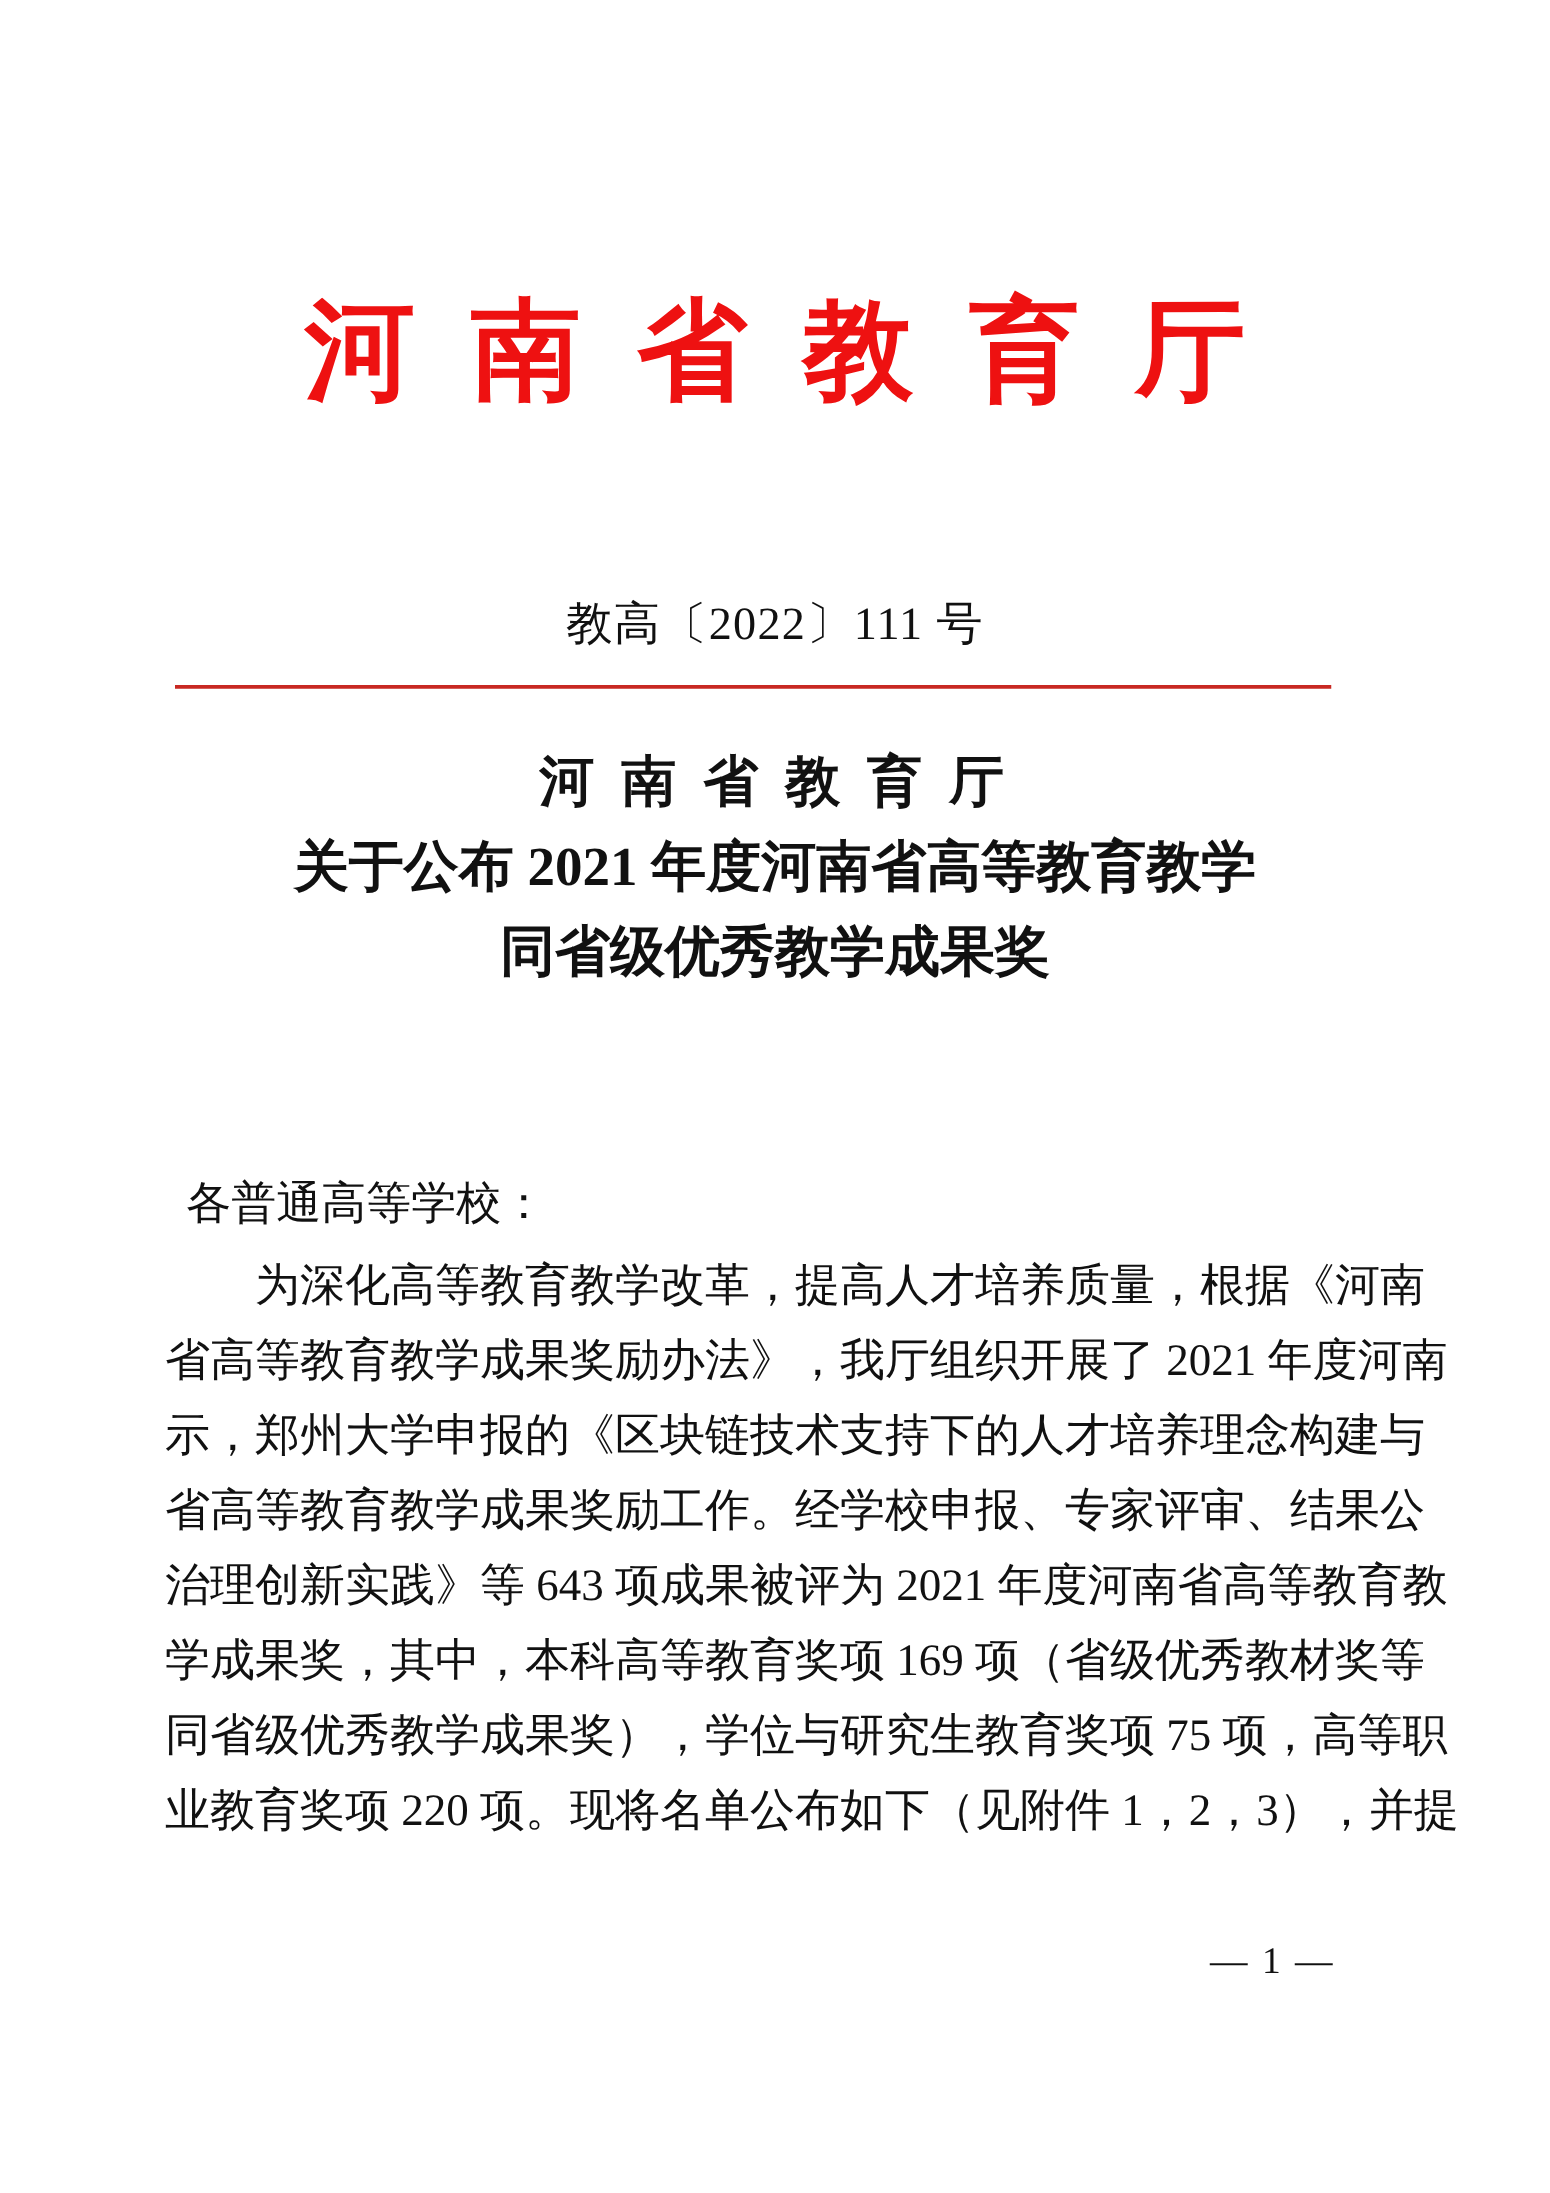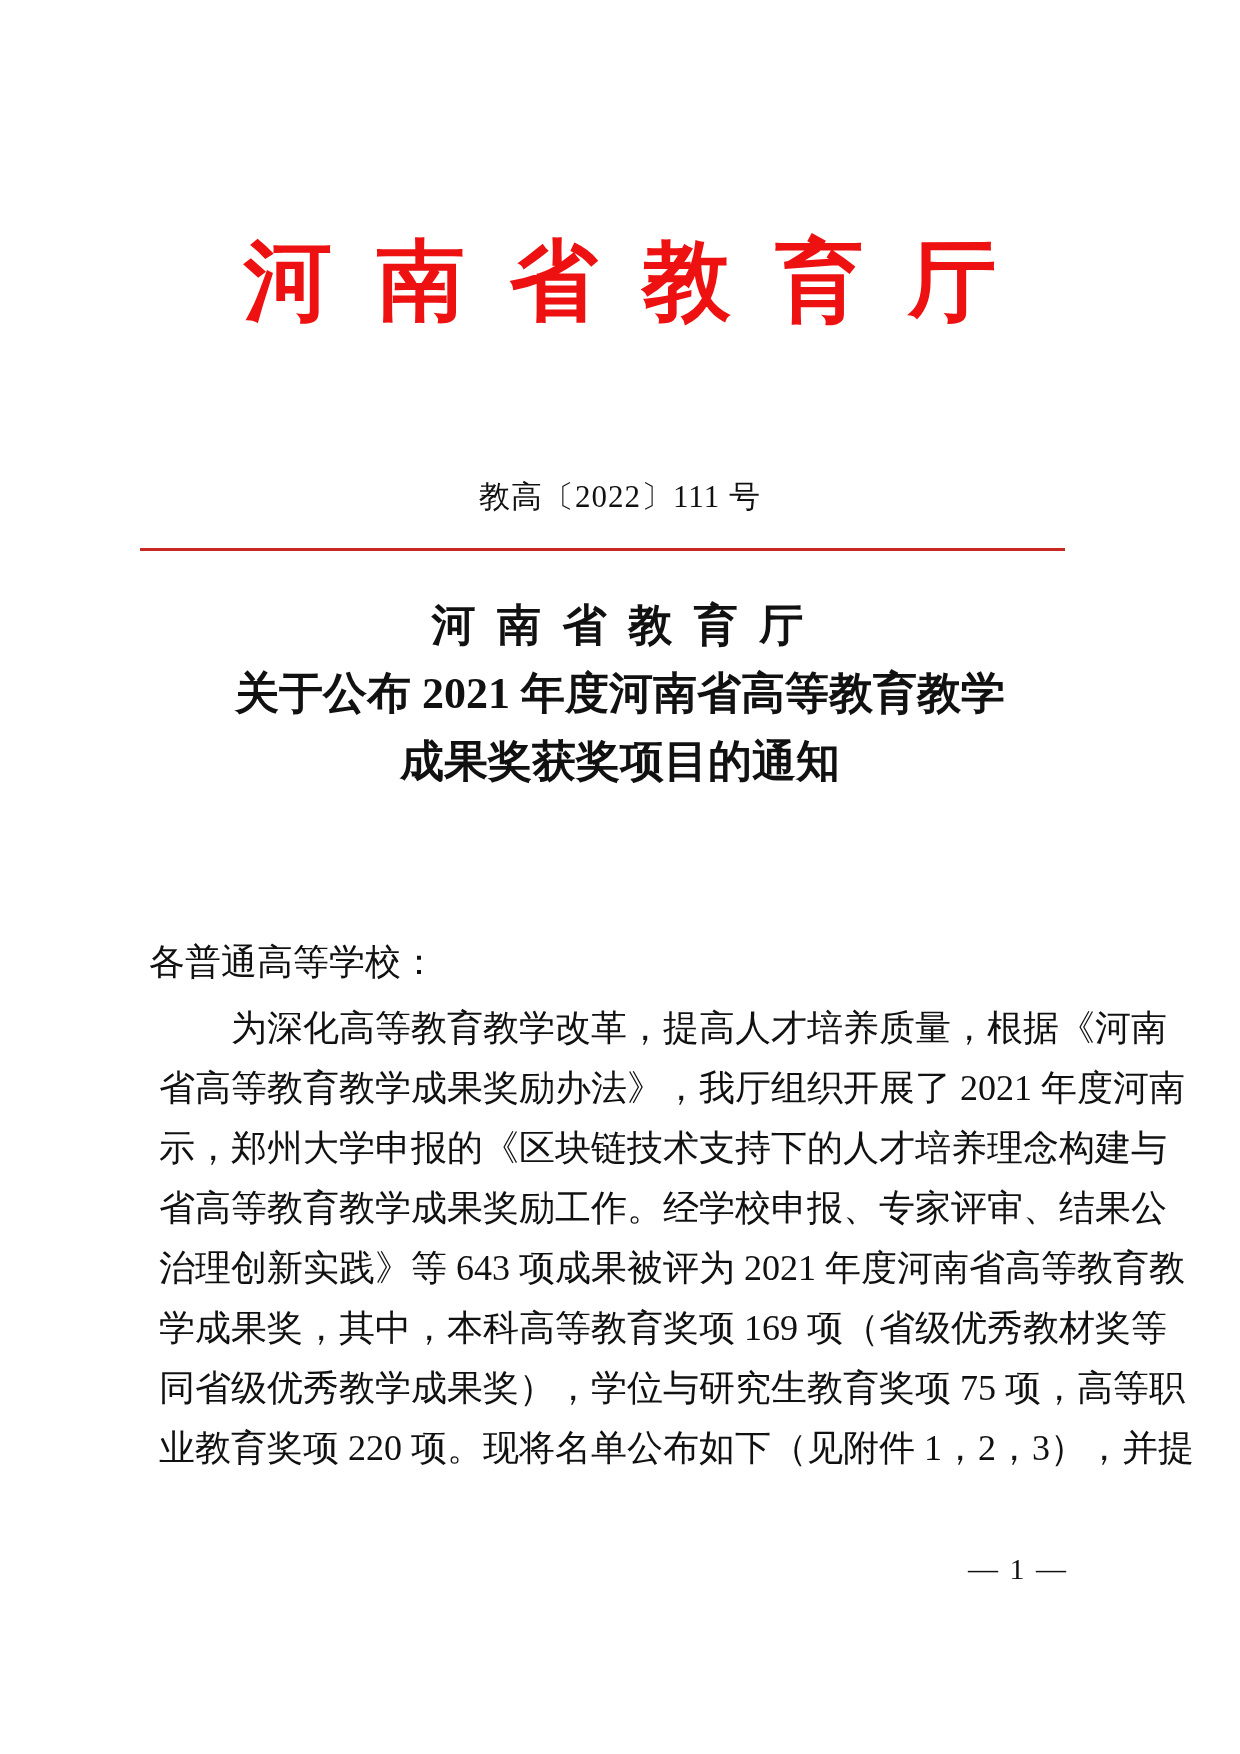--- a/index.html
+++ b/index.html
@@ -27,21 +27,21 @@
     padding-left: 0.13em;
     white-space: nowrap;
     line-height: 1;
   }
   .doc-number {
     position: absolute;
     top: 478px;
     left: 0;
     width: 100%;
     text-align: center;
-    font-size: 31px;
+    font-size: 37px;
     font-weight: 500;
     letter-spacing: 1px;
     line-height: 1.2;
   }
   .red-rule {
     position: absolute;
     top: 548px;
     left: 140px;
     width: 925px;
     height: 3px;
@@ -65,21 +65,21 @@
     position: absolute;
     top: 940px;
     left: 149px;
     font-size: 36px;
     font-weight: 500;
     line-height: 44px;
   }
   .body-block {
     position: absolute;
     top: 998px;
-    left: 159px;
+    left: 132px;
     width: 968px;
     font-size: 36px;
     font-weight: 500;
   }
   .body-line {
     height: 60px;
     line-height: 60px;
     text-align: justify;
     text-align-last: justify;
     white-space: nowrap;
@@ -103,21 +103,21 @@
 
   <div class="letterhead">河 南 省 教 育 厅</div>
 
   <div class="doc-number">教高〔2022〕111 号</div>
 
   <div class="red-rule"></div>
 
   <div class="doc-title">
     <div class="spaced">河 南 省 教 育 厅</div>
     <div>关于公布 2021 年度河南省高等教育教学</div>
-    <div>成果奖获奖项目的通知</div>
+    <div>同省级优秀教学成果奖</div>
   </div>
 
   <div class="salutation">各普通高等学校：</div>
 
   <div class="body-block">
     <div class="body-line indent">为深化高等教育教学改革，提高人才培养质量，根据《河南</div>
     <div class="body-line">省高等教育教学成果奖励办法》，我厅组织开展了 2021 年度河南</div>
     <div class="body-line">示，郑州大学申报的《区块链技术支持下的人才培养理念构建与</div>
     <div class="body-line">省高等教育教学成果奖励工作。经学校申报、专家评审、结果公</div>
     <div class="body-line">治理创新实践》等 643 项成果被评为 2021 年度河南省高等教育教</div>

